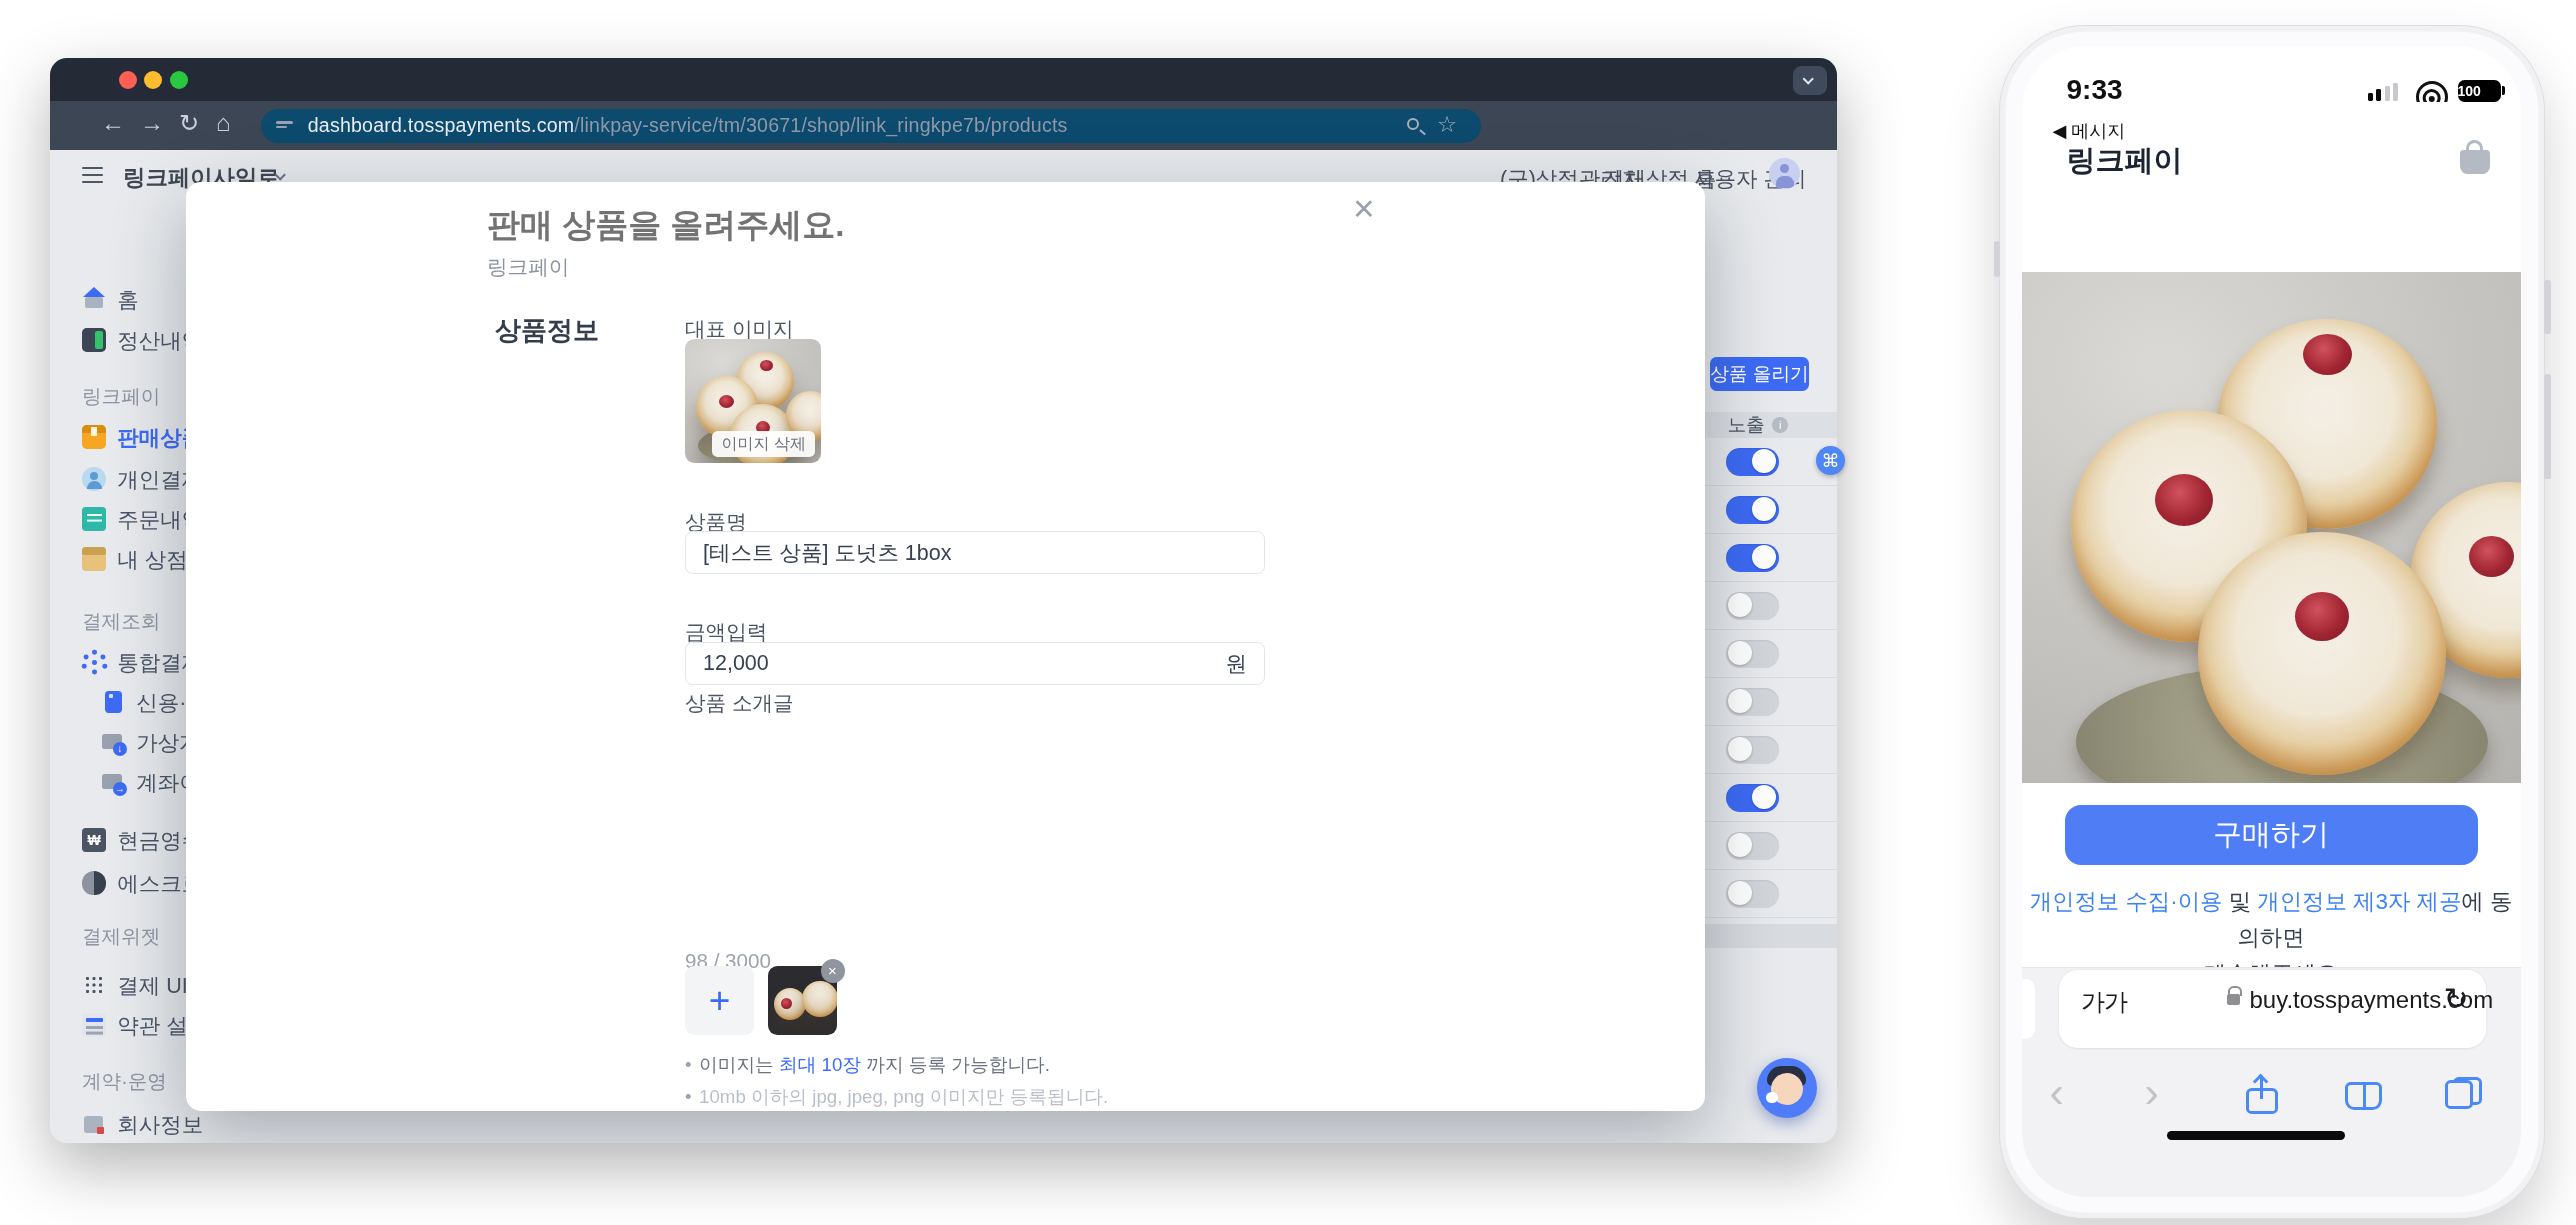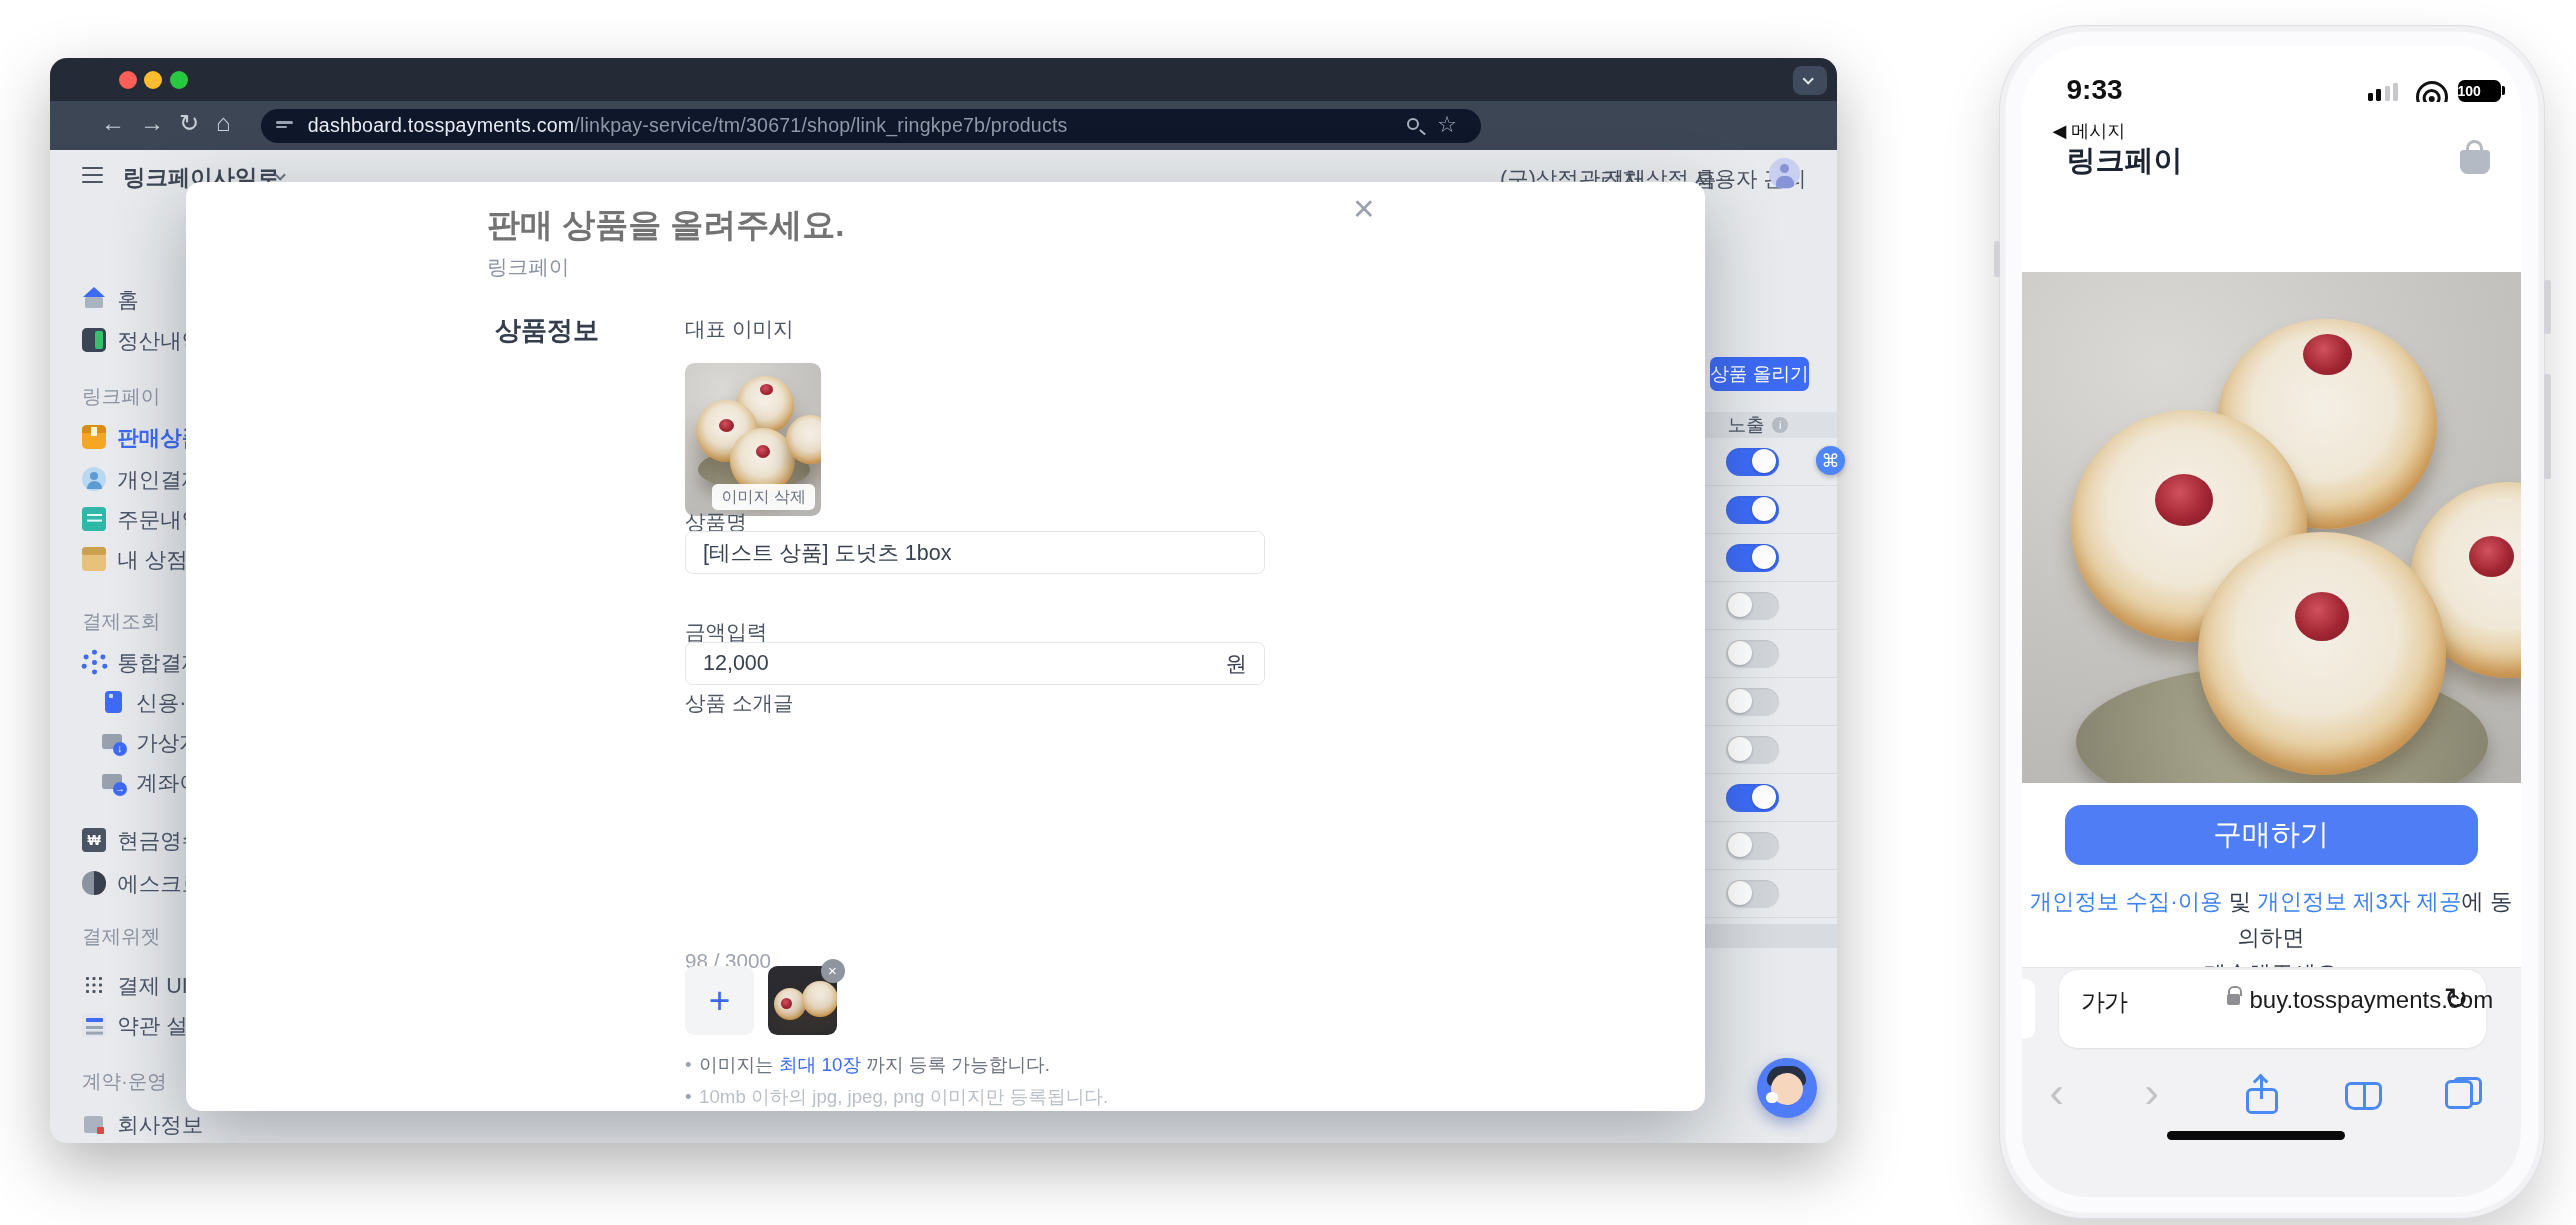--- a/index.html
+++ b/index.html
@@ -11,21 +11,21 @@
   #bwin { left:50px; top:58px; width:1787px; height:1085px; border-radius:17px;
     box-shadow:0 24px 65px rgba(0,0,0,.30); overflow:hidden; background:#e8eaed; }
   #titlebar { left:0; top:0; width:100%; height:43px; background:#242b36; }
   .tl { width:18px; height:18px; border-radius:50%; top:13px; }
   #tl-close{ left:69px; background:#ff5f57;} #tl-min{ left:94px; background:#febc2e;} #tl-zoom{ left:120px; background:#29c840;}
   #win-chevron { left:1743px; top:7.5px; width:34px; height:29px; border-radius:8.4px; background:#3f4a5c; }
   #win-chevron i { position:absolute; left:11.2px; top:9.4px; width:8.4px; height:8.4px;
     border-right:2.3px solid #dfe4ec; border-bottom:2.3px solid #dfe4ec; transform:rotate(45deg); }
   #toolbar { left:0; top:43px; width:100%; height:49px; background:#3d4654; color:#c9cfd9; }
   .navico { top:8.4px; font-size:24px; color:#c9cfd9; }
-  #urlpill { left:168px; top:7.5px; width:1220px; height:34px; border-radius:17px; background:#0f172a;
+  #urlpill { left:168px; top:7.5px; width:1220px; height:34px; border-radius:17px; background:#0c4a6e;
     display:flex; align-items:center; padding:0 15px; }
   .tune { width:18.7px; height:13px; margin-right:13px; }
   .tune i { display:block; height:2.3px; background:#98a2b1; border-radius:1.9px; margin:2.3px 0; }
   .tune i:nth-child(1){width:17px;} .tune i:nth-child(2){width:11.2px;}
   #urltext { font-size:19.6px; letter-spacing:0.2px; }
   #urltext .host { color:#e8ecf2; } #urltext .path { color:#8f99a8; }
   .mag { position:absolute; right:62px; top:9.4px; width:12px; height:12px; border:2.3px solid #a7afbc; border-radius:50%; }
   .mag::after { content:""; position:absolute; left:10.3px; top:11.2px; width:6.5px; height:2.3px; background:#a7afbc; transform:rotate(40deg); }
   .star { position:absolute; right:24px; top:2.8px; font-size:22.4px; color:#a7afbc; }
 
@@ -112,21 +112,21 @@
   .finput { left:499px; width:580px; height:43px; border:1.4px solid #e1e5ea; border-radius:7.5px; background:#fff;
     font-size:21.5px; color:#374151; padding:0 17px; font-family:inherit; display:flex; align-items:center; }
   input.finput { outline:none; }
   #price-wrap { justify-content:space-between; }
   #price-wrap .suffix { color:#374151; }
   #desc-box { left:499px; top:529px; width:580px; height:229px; border:1.4px solid #e1e5ea; border-radius:7.5px;
     font-size:21.5px; color:#374151; line-height:31px; padding:13px 17px; white-space:pre-wrap; font-family:inherit; overflow:hidden; }
   #desc-box::after { content:""; position:absolute; right:2.8px; bottom:2.8px; width:13px; height:13px;
     background:repeating-linear-gradient(135deg,transparent 0 2.8px,#aab2bd 2.8px 4.7px); }
   #counter { left:499px; top:767px; font-size:20.6px; color:#9ca3af; }
-  #main-thumb { left:499px; top:157px; width:136px; height:153px; border-radius:9.4px; overflow:hidden;margin-top:24px; }
+  #main-thumb { left:499px; top:157px; width:136px; height:124px; border-radius:9.4px; overflow:hidden; }
   #del-chip { right:5.6px; bottom:5.6px; background:rgba(255,255,255,.93); border-radius:5.6px; padding:2.8px 9.4px;
     font-size:16px; color:#6b7280; z-index:5; }
   #add-box { left:499px; top:784px; width:69px; height:69px; border-radius:9.4px; background:#f2f4f6;
     color:#3d6bf5; font-size:37px; font-weight:300; display:flex; align-items:center; justify-content:center; }
   #thumb2 { left:582px; top:784px; width:69px; height:69px; border-radius:9.4px; background:#2c2c30; overflow:visible; }
   #thumb2 .scene2 { position:absolute; inset:0; border-radius:9.4px; overflow:hidden; }
   #thumb2 .x-badge { position:absolute; right:-7.5px; top:-7.5px; width:24px; height:24px; border-radius:50%;
     background:#8e959e; color:#fff; font-size:15px; text-align:center; line-height:24px; z-index:6; }
   .note { left:499px; font-size:18.7px; color:#6b7280; }
   .note .dot { color:#9aa3af; margin-right:7.5px; }

